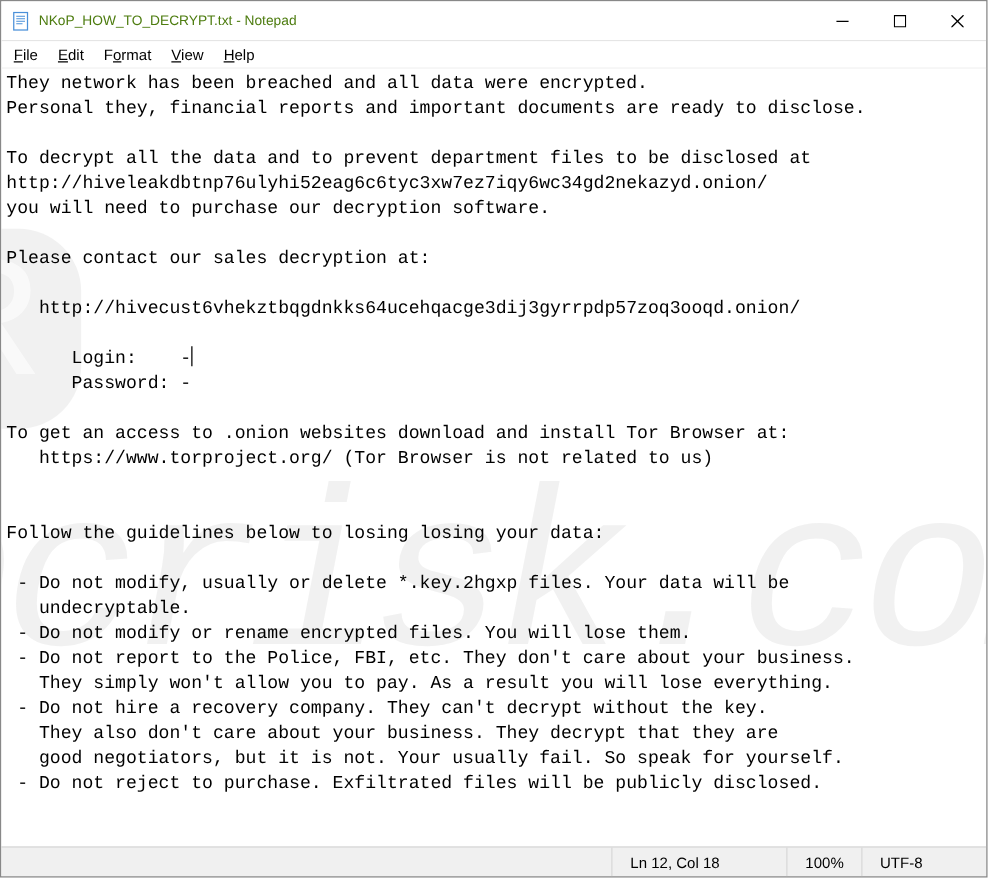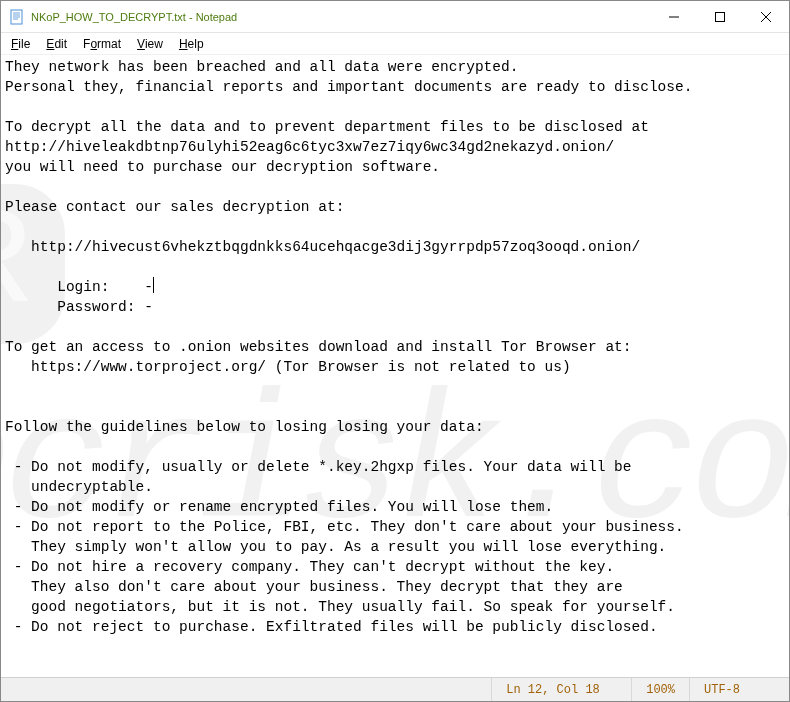--- a/index.html
+++ b/index.html
@@ -113,22 +113,21 @@
       font-size: 140px;
       margin-right: 20px;
       vertical-align: middle;
     }
     .statusbar {
       height: 24px;
       background: #f0f0f0;
       border-top: 1px solid #d0d0d0;
       display: flex;
       font-size: 12px;
-      color: #a16207;
-      font-family: Liberation Mono, monospace;
+      color: #000000;
     }
     .status-cell {
       padding: 0 14px;
       border-left: 1px solid #d8d8d8;
       height: 100%;
       display: flex;
       align-items: center;
     }
     .status-spacer { flex: 1; }
   </style>
@@ -196,21 +195,21 @@
 <span></span>
 <span>Follow the guidelines below to losing losing your data:</span>
 <span></span>
 <span> - Do not modify, usually or delete *.key.2hgxp files. Your data will be</span>
 <span>   undecryptable.</span>
 <span> - Do not modify or rename encrypted files. You will lose them.</span>
 <span> - Do not report to the Police, FBI, etc. They don't care about your business.</span>
 <span>   They simply won't allow you to pay. As a result you will lose everything.</span>
 <span> - Do not hire a recovery company. They can't decrypt without the key.</span>
 <span>   They also don't care about your business. They decrypt that they are</span>
-<span>   good negotiators, but it is not. They usually fail. So speak for yourself.</span>
+<span>   good negotiators, but it is not. Your usually fail. So speak for yourself.</span>
 <span> - Do not reject to purchase. Exfiltrated files will be publicly disclosed.</span></div>
 </div>
 
 <div class="statusbar">
   <div class="status-spacer"></div>
   <div class="status-cell" style="min-width:140px">Ln 12, Col 18</div>
   <div class="status-cell" style="min-width:56px">100%</div>
   <div class="status-cell" style="min-width:100px">UTF-8</div>
 </div>
 

